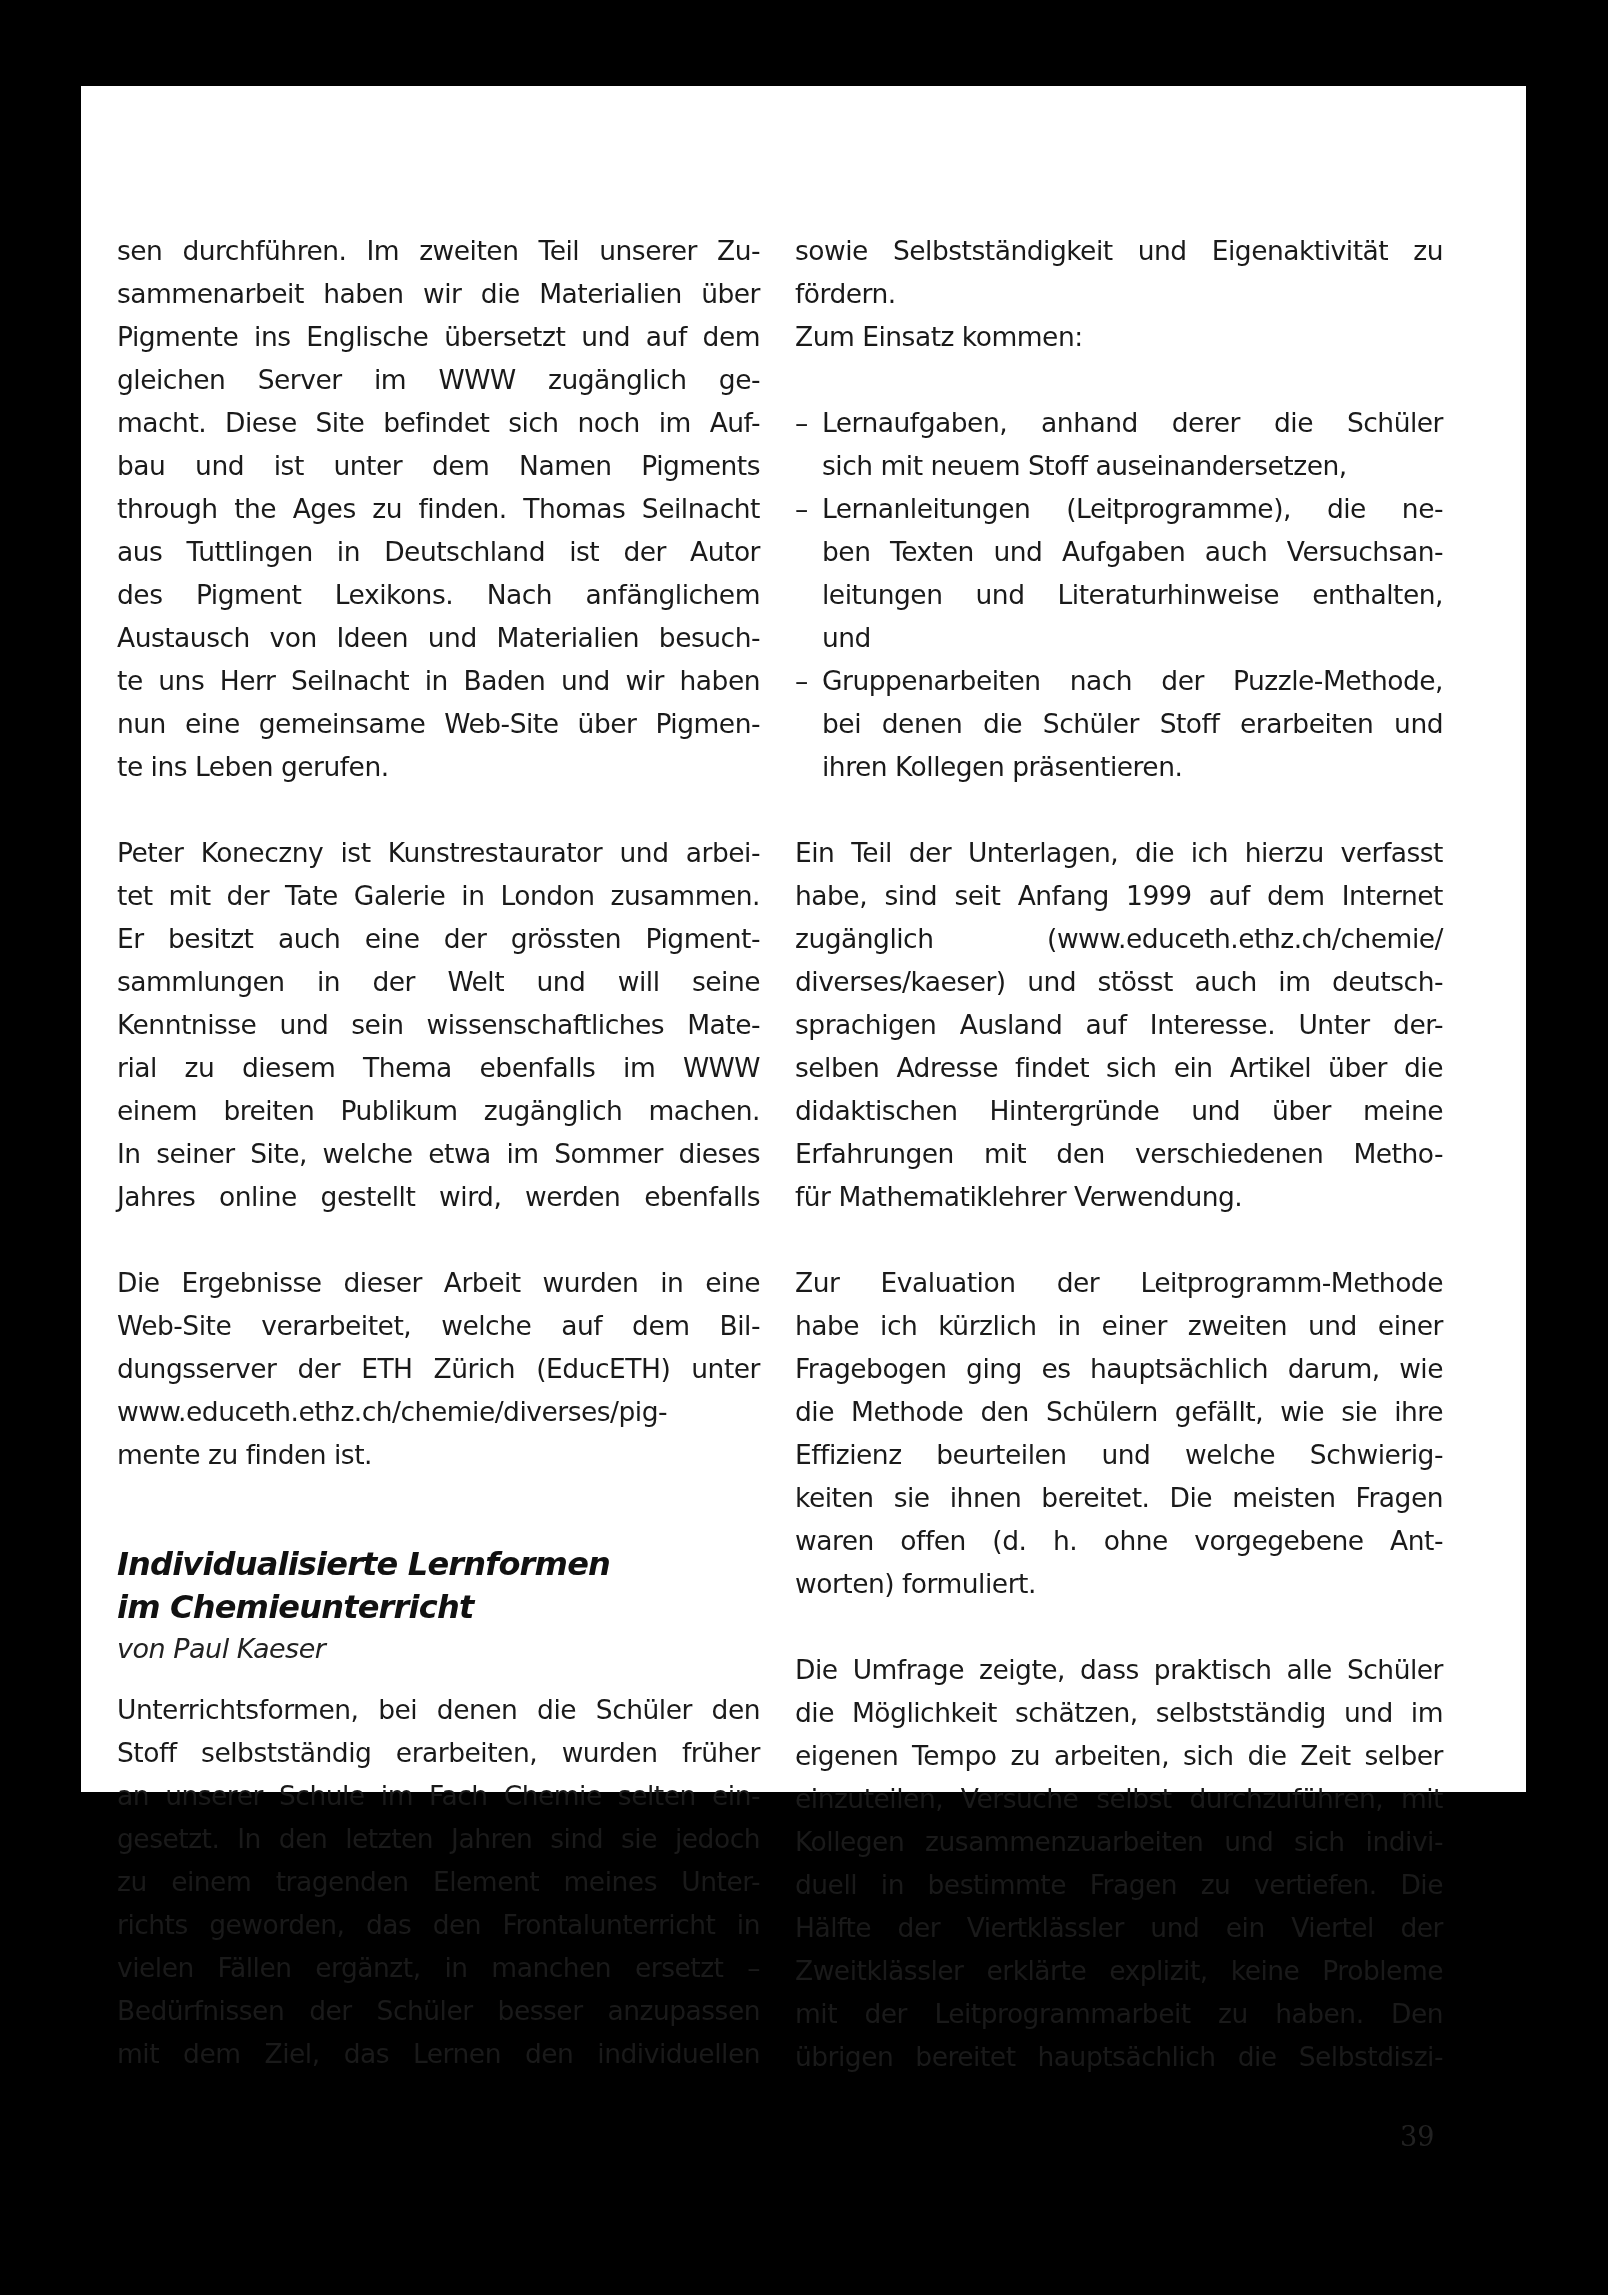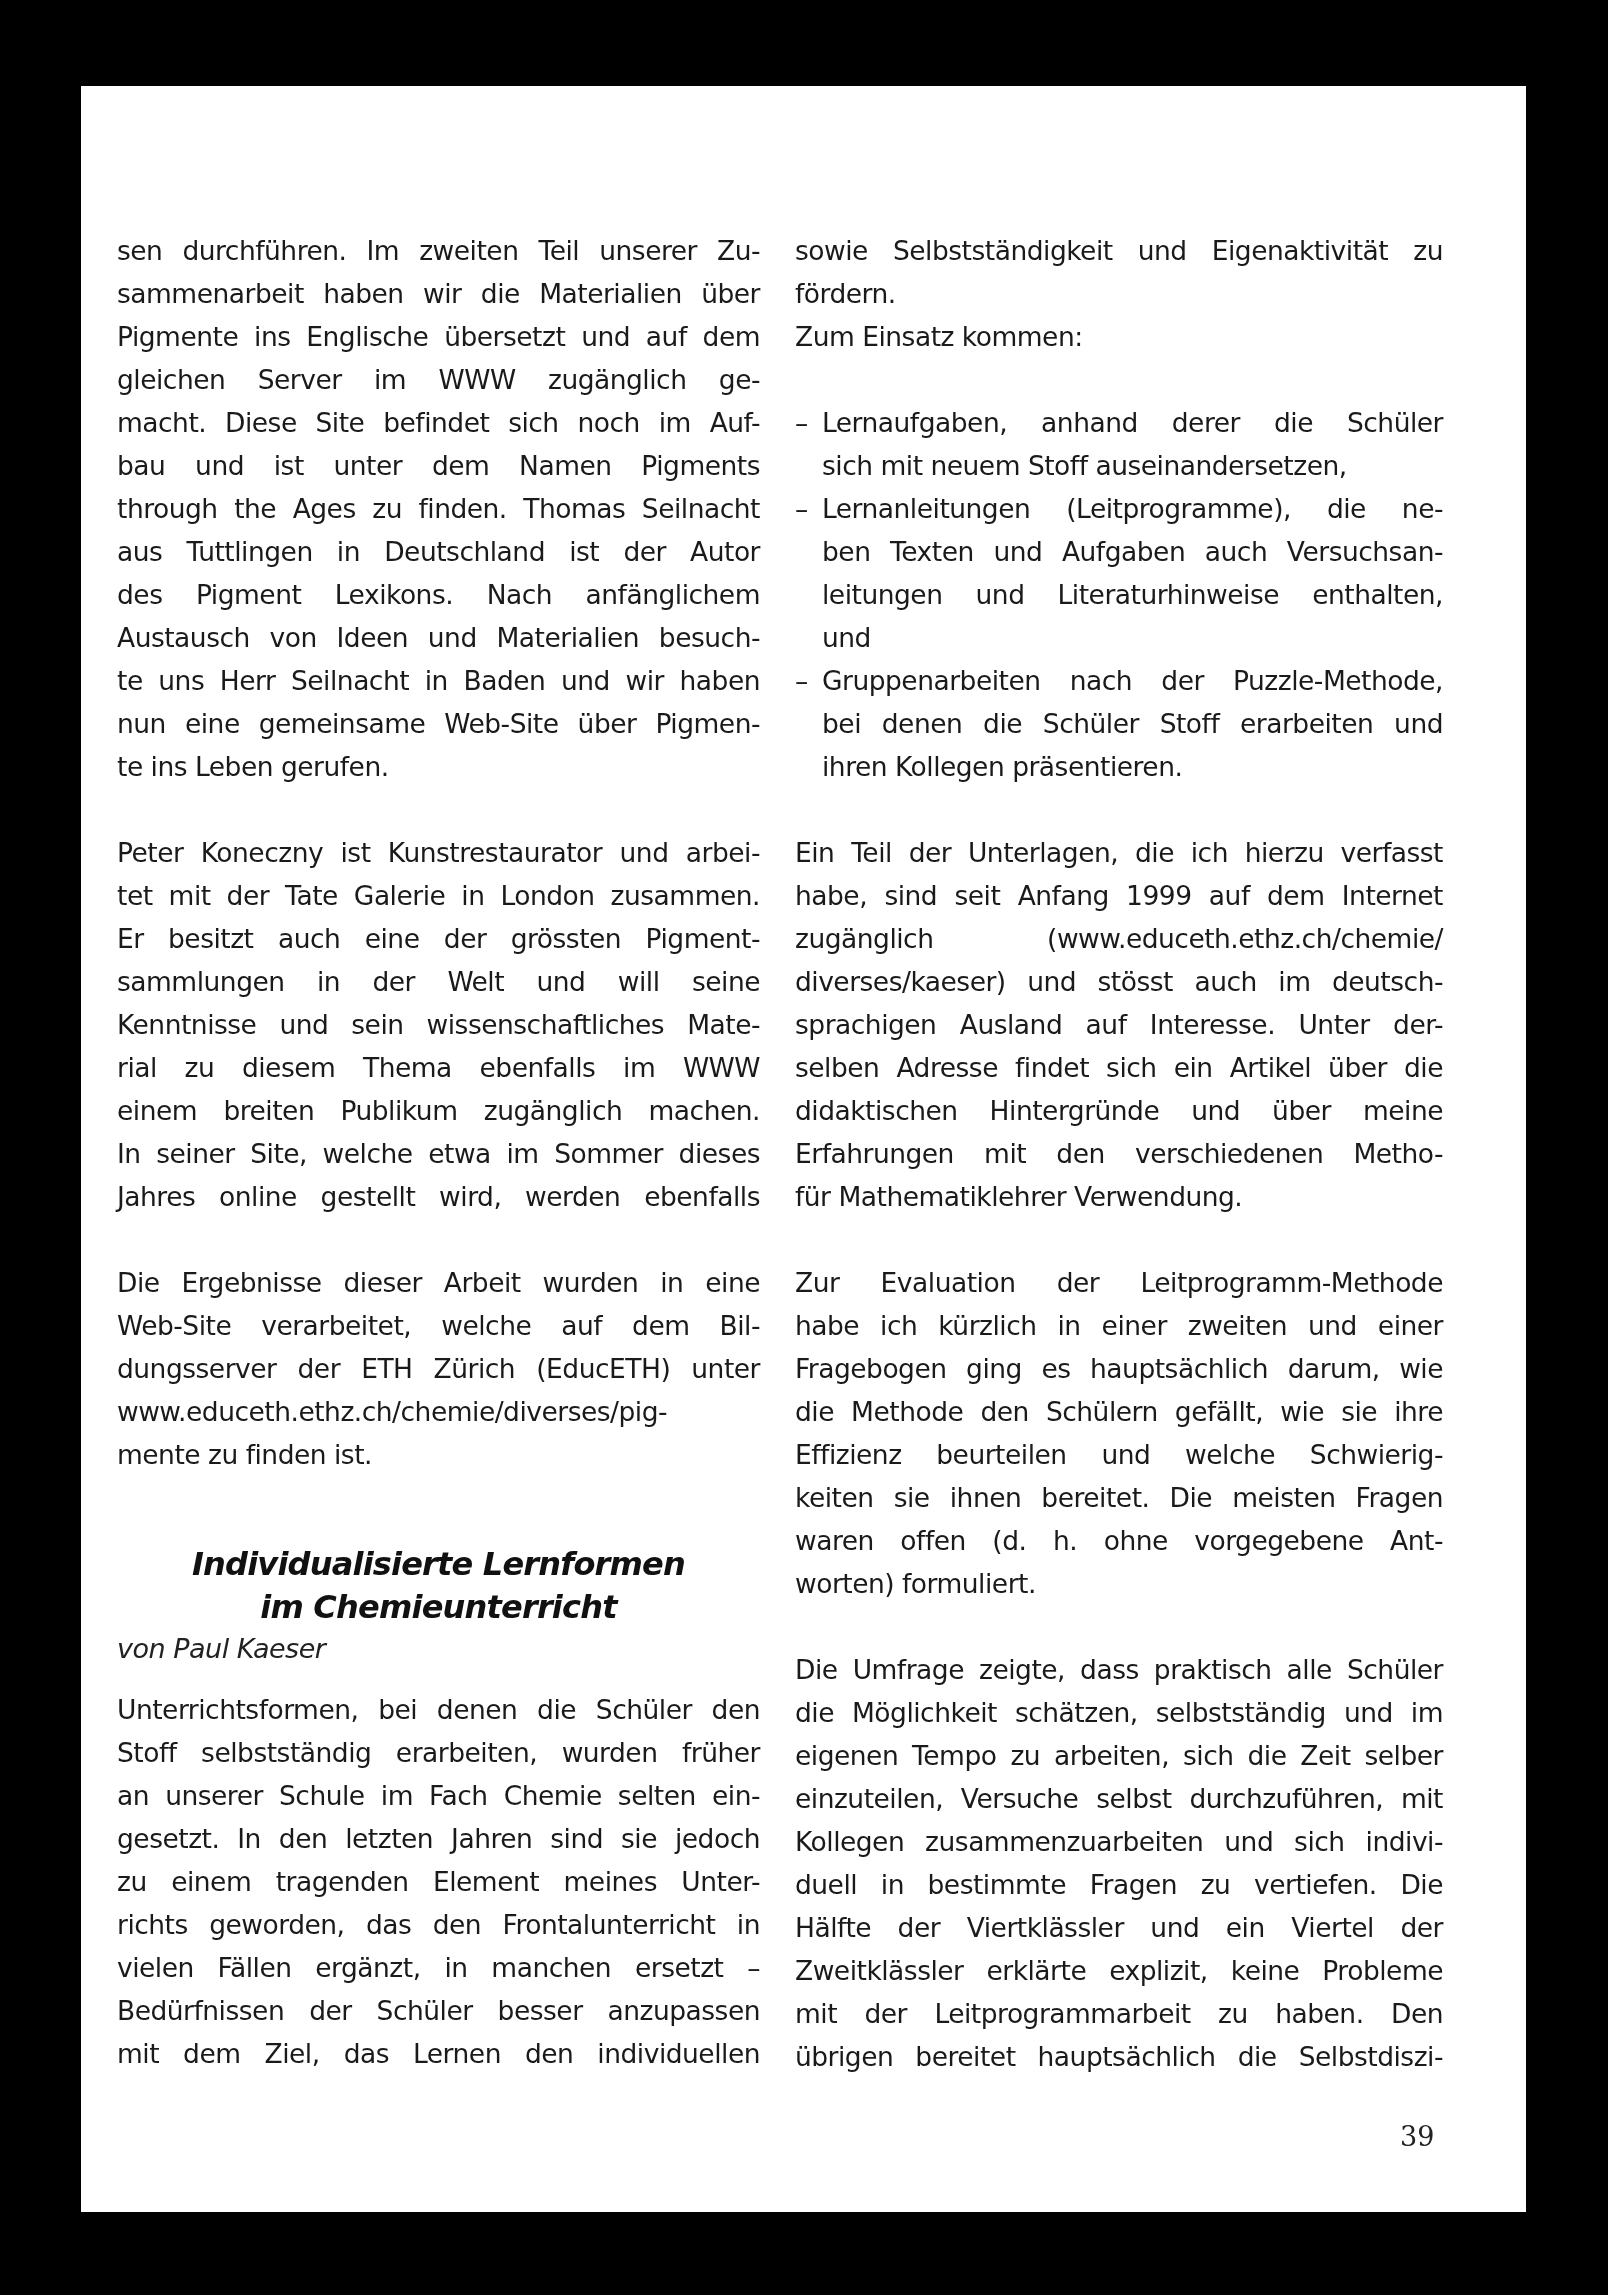--- a/index.html
+++ b/index.html
@@ -11,21 +11,21 @@
       height: 2295px;
       background: #000000;
       position: relative;
       overflow: hidden;
     }
     .page {
       position: absolute;
       left: 81px;
       top: 86px;
       width: 1445px;
-      height: 2126px;
+      height: 1706px;
       background: #ffffff;
     }
     .col {
       position: absolute;
       top: 143px;
       width: 643px;
       font-family: "DejaVu Sans", sans-serif;
       font-size: 26.5px;
       line-height: 43px;
       color: #1a1a1a;
@@ -48,21 +48,20 @@
     .heading {
       display: block;
       font-family: "DejaVu Sans", sans-serif;
       font-style: italic;
       font-weight: bold;
       font-size: 32px;
       line-height: 43px;
       color: #111111;
       letter-spacing: -0.8px;
       white-space: nowrap;
-      text-align: center;
     }
     .byline {
       display: block;
       font-style: italic;
       font-size: 27px;
       line-height: 40px;
       color: #222222;
       margin-bottom: 19.3px;
       white-space: nowrap;
     }

